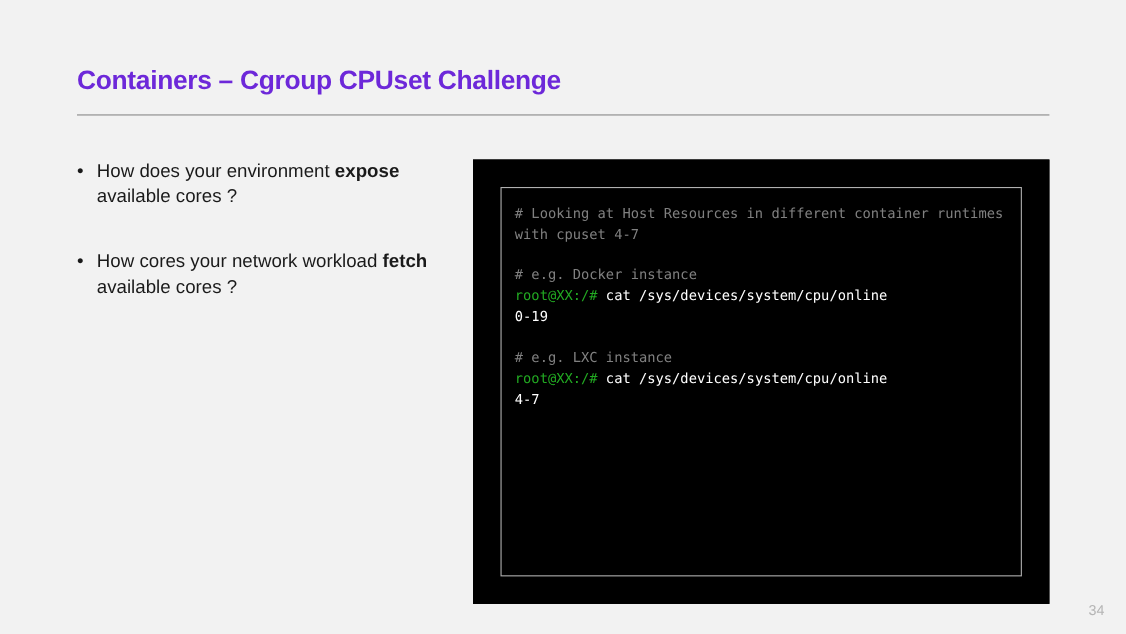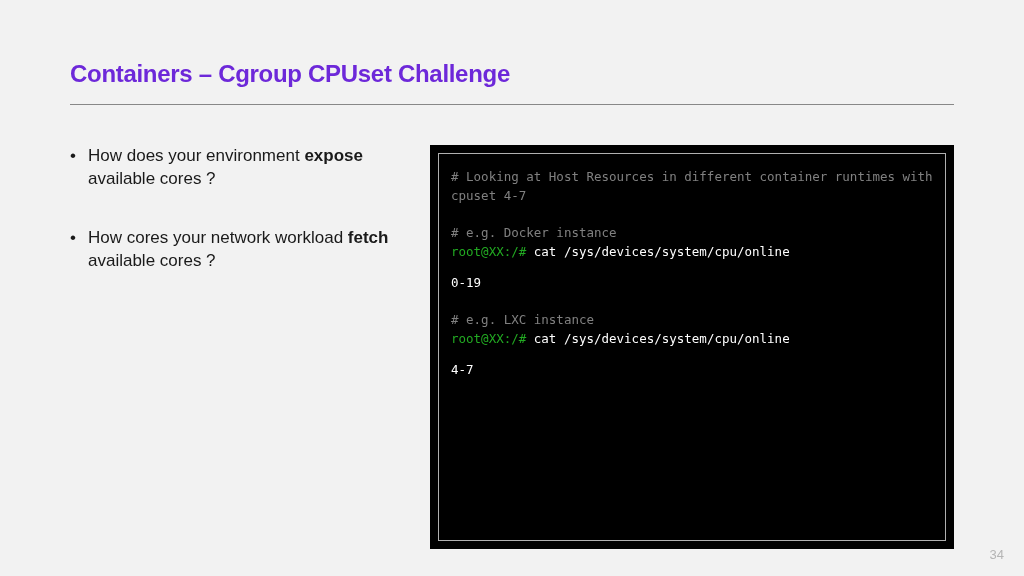--- a/index.html
+++ b/index.html
@@ -38,37 +38,37 @@
     }
     .bullet .dot {
       flex: 0 0 18px;
     }
     .right {
       flex: 1;
     }
     .term {
       background: #000;
       border: 2px solid #000;
-      padding: 6px;
+      padding: 23px;
       height: 404px;
     }
     .term-inner {
       border: 1px solid #b0b0b0;
       height: 100%;
       padding: 14px 12px;
       font-family: "Menlo", "Consolas", "DejaVu Sans Mono", monospace;
       font-size: 12.5px;
       line-height: 1.5;
       color: #fff;
       white-space: pre-wrap;
     }
     .comment { color: #808080; }
     .prompt  { color: #22aa22; }
     .cmd     { color: #fff; }
-    .out     { color: #fff; margin-top: 12px; }
+    .out     { color: #fff; }
     .pagenum {
       position: absolute;
       right: 20px;
       bottom: 14px;
       font-size: 13px;
       color: #b5b5b5;
     }
   </style>
 </head>
 <body>

